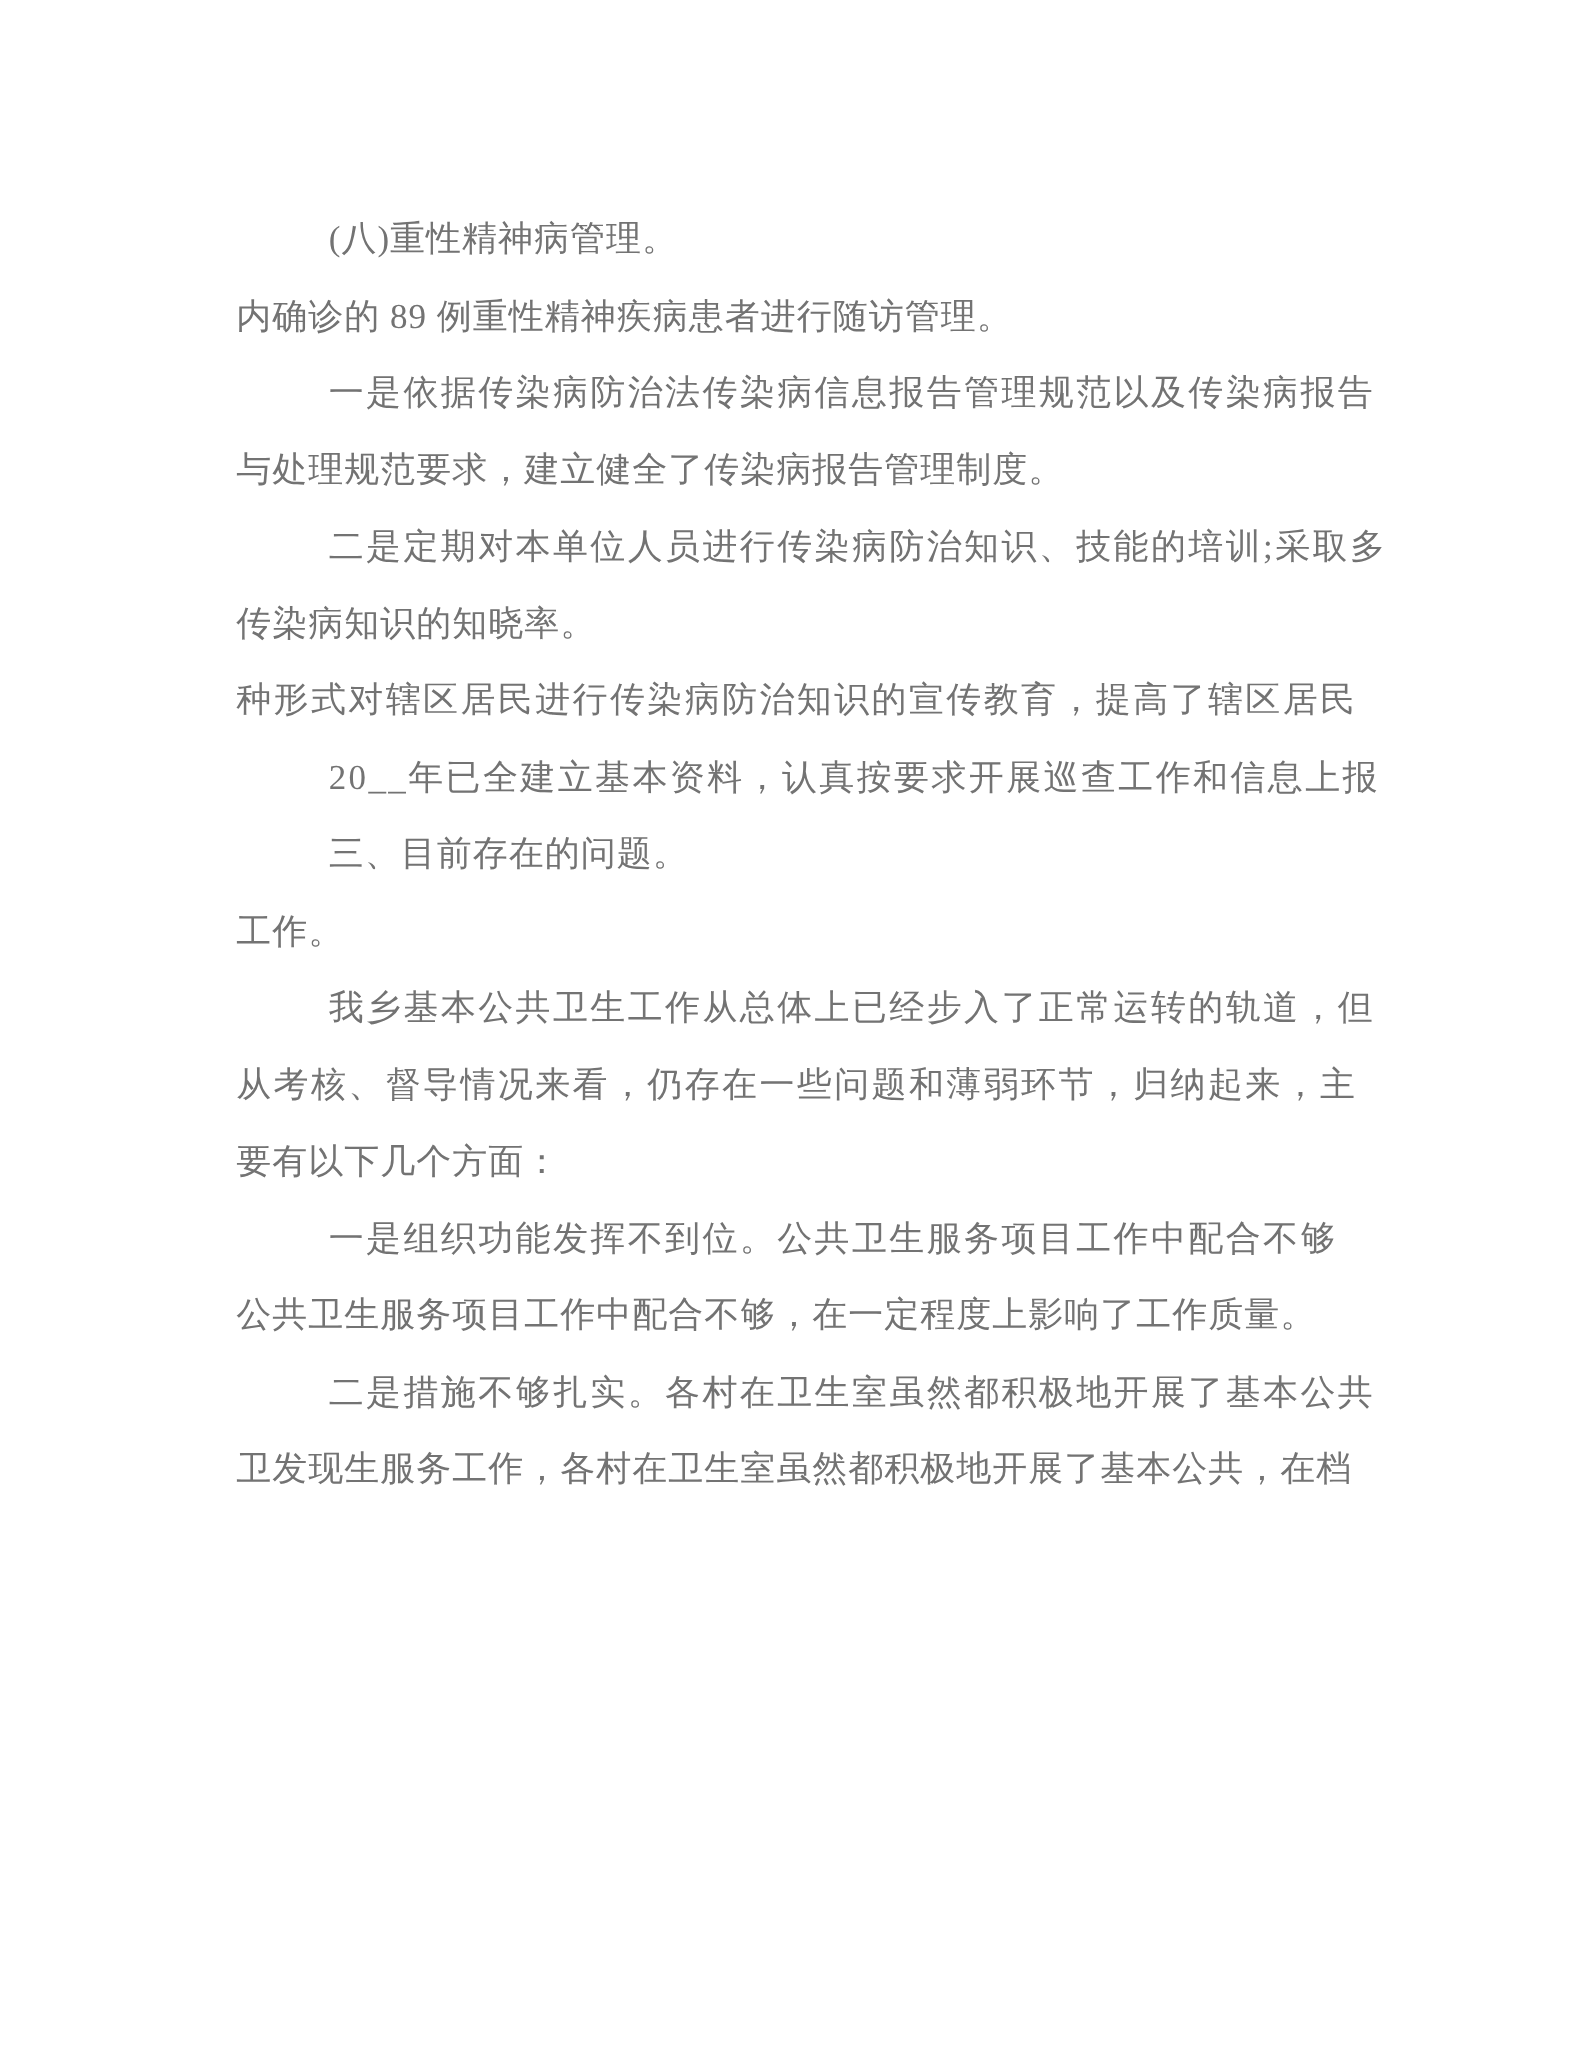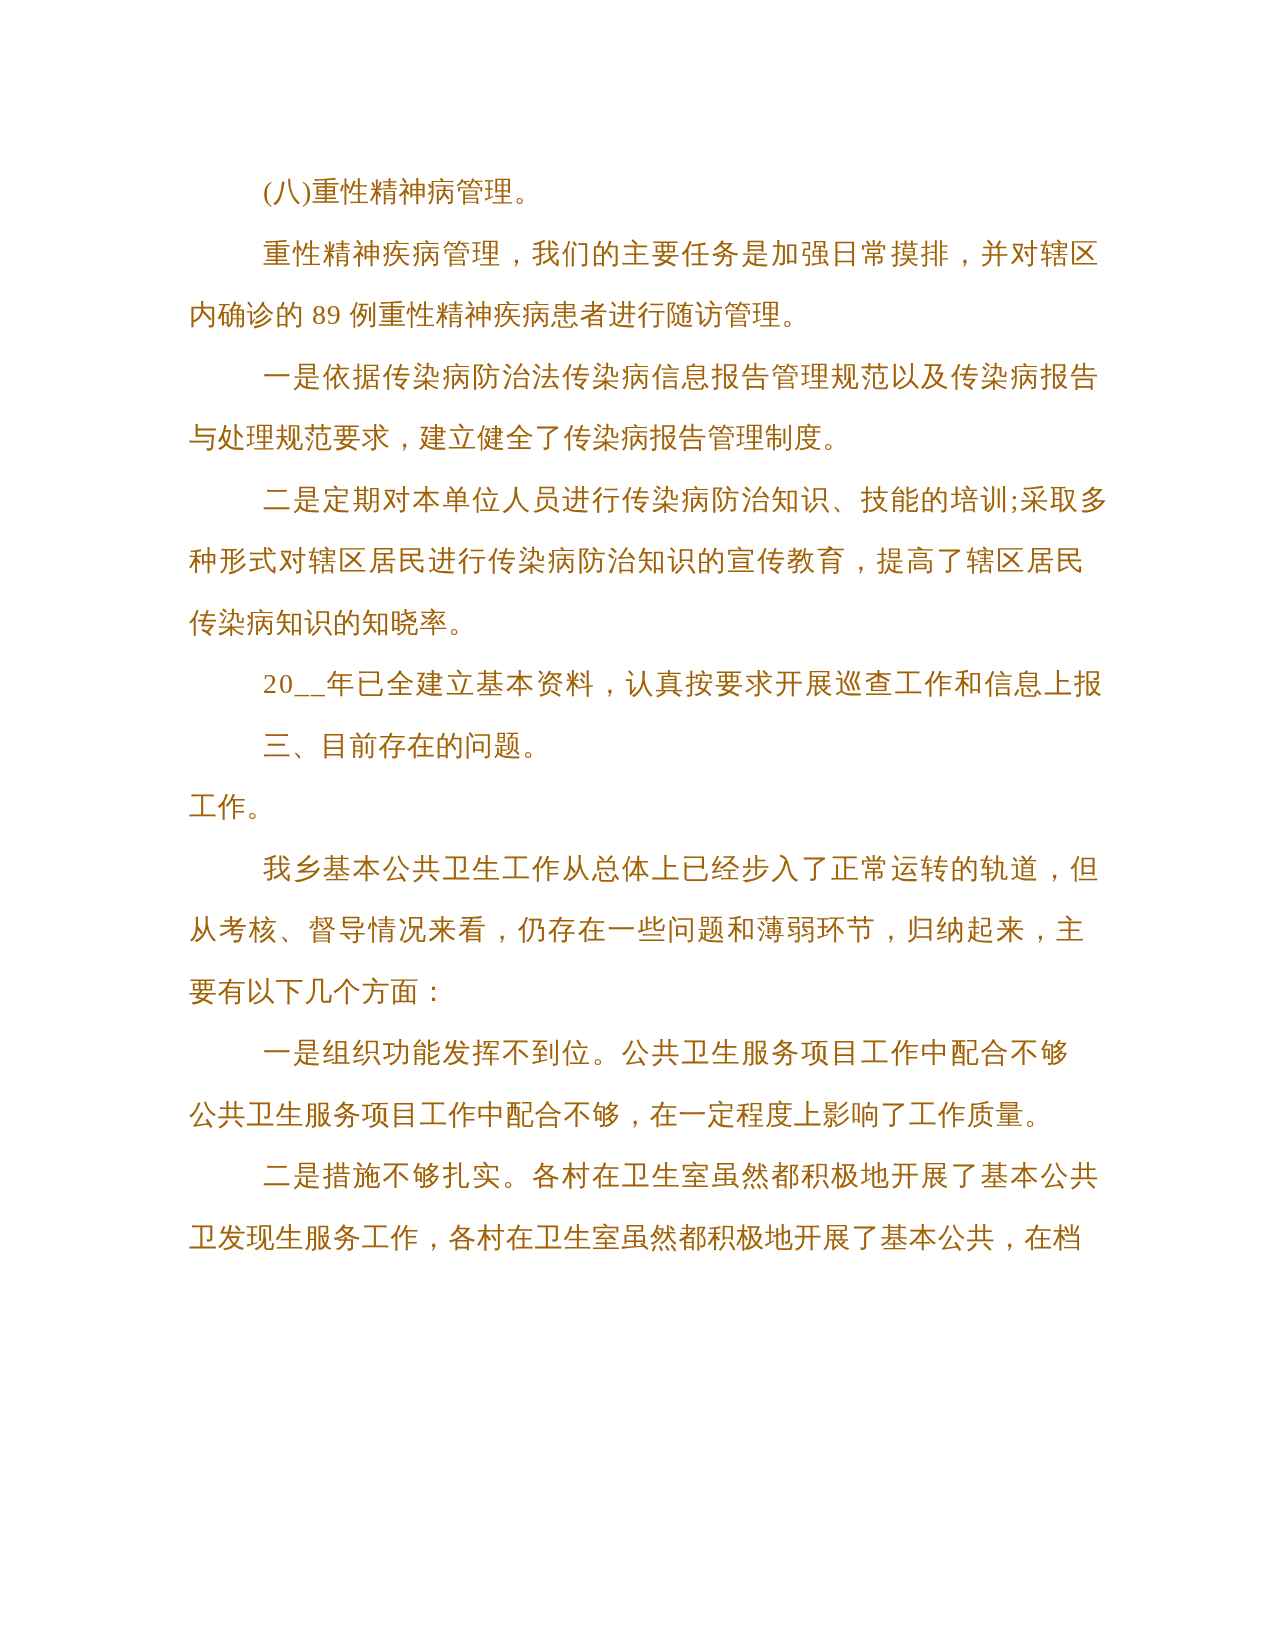--- a/index.html
+++ b/index.html
@@ -27,29 +27,28 @@
   }
   
   .line.full { letter-spacing: 1.9px; }
   
   .line.indent { padding-left: 74px; }
 </style>
 </head>
 <body>
 
 <div class="page">
-  <div class="doc" id="doc" style="color: #a16207;">
+  <div class="doc" id="doc" style="color: #737373;">
       <div class="line indent">(八)重性精神病管理。</div>
-      <div class="line full indent">重性精神疾病管理，我们的主要任务是加强日常摸排，并对辖区</div>
       <div class="line">内确诊的 89 例重性精神疾病患者进行随访管理。</div>
       <div class="line full indent">一是依据传染病防治法传染病信息报告管理规范以及传染病报告</div>
       <div class="line">与处理规范要求，建立健全了传染病报告管理制度。</div>
       <div class="line full indent">二是定期对本单位人员进行传染病防治知识、技能的培训;采取多</div>
+      <div class="line">传染病知识的知晓率。</div>
       <div class="line full">种形式对辖区居民进行传染病防治知识的宣传教育，提高了辖区居民</div>
-      <div class="line">传染病知识的知晓率。</div>
       <div class="line full indent">20__年已全建立基本资料，认真按要求开展巡查工作和信息上报</div>
       <div class="line indent">三、目前存在的问题。</div>
       <div class="line">工作。</div>
       <div class="line full indent">我乡基本公共卫生工作从总体上已经步入了正常运转的轨道，但</div>
       <div class="line full">从考核、督导情况来看，仍存在一些问题和薄弱环节，归纳起来，主</div>
       <div class="line">要有以下几个方面：</div>
       <div class="line full indent">一是组织功能发挥不到位。公共卫生服务项目工作中配合不够</div>
       <div class="line">公共卫生服务项目工作中配合不够，在一定程度上影响了工作质量。</div>
       <div class="line full indent">二是措施不够扎实。各村在卫生室虽然都积极地开展了基本公共</div>
       <div class="line">卫发现生服务工作，各村在卫生室虽然都积极地开展了基本公共，在档</div>

